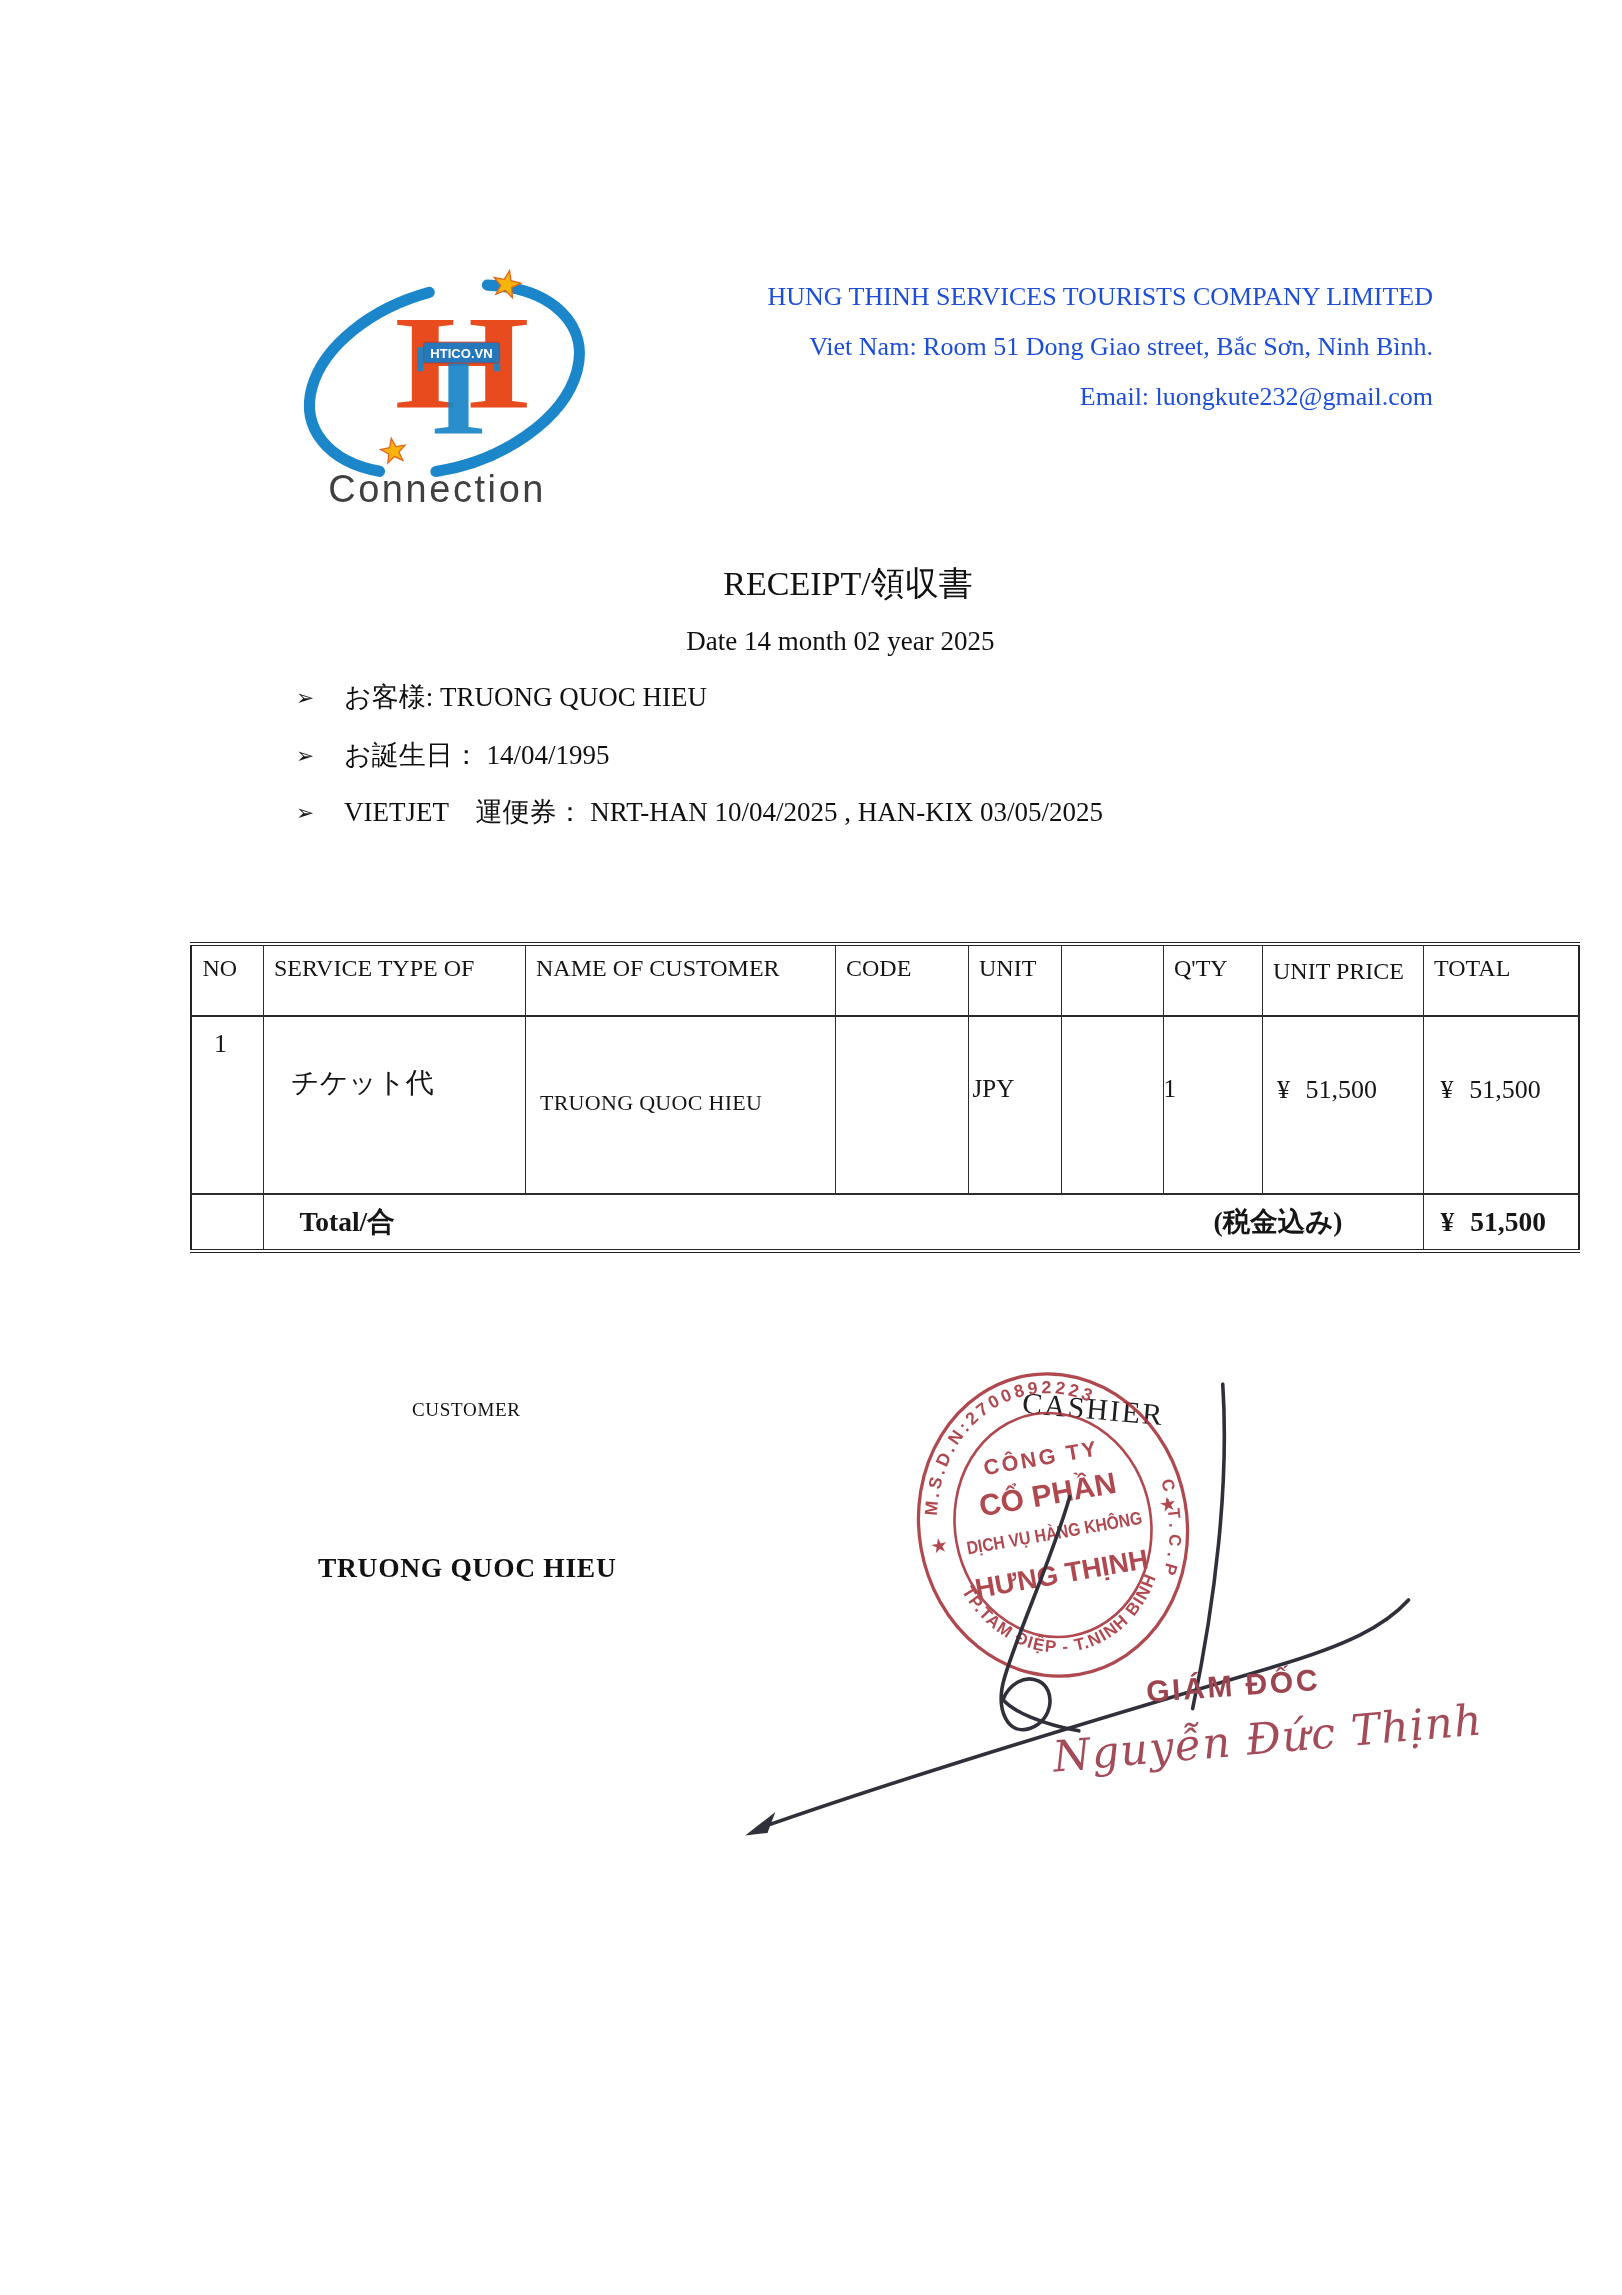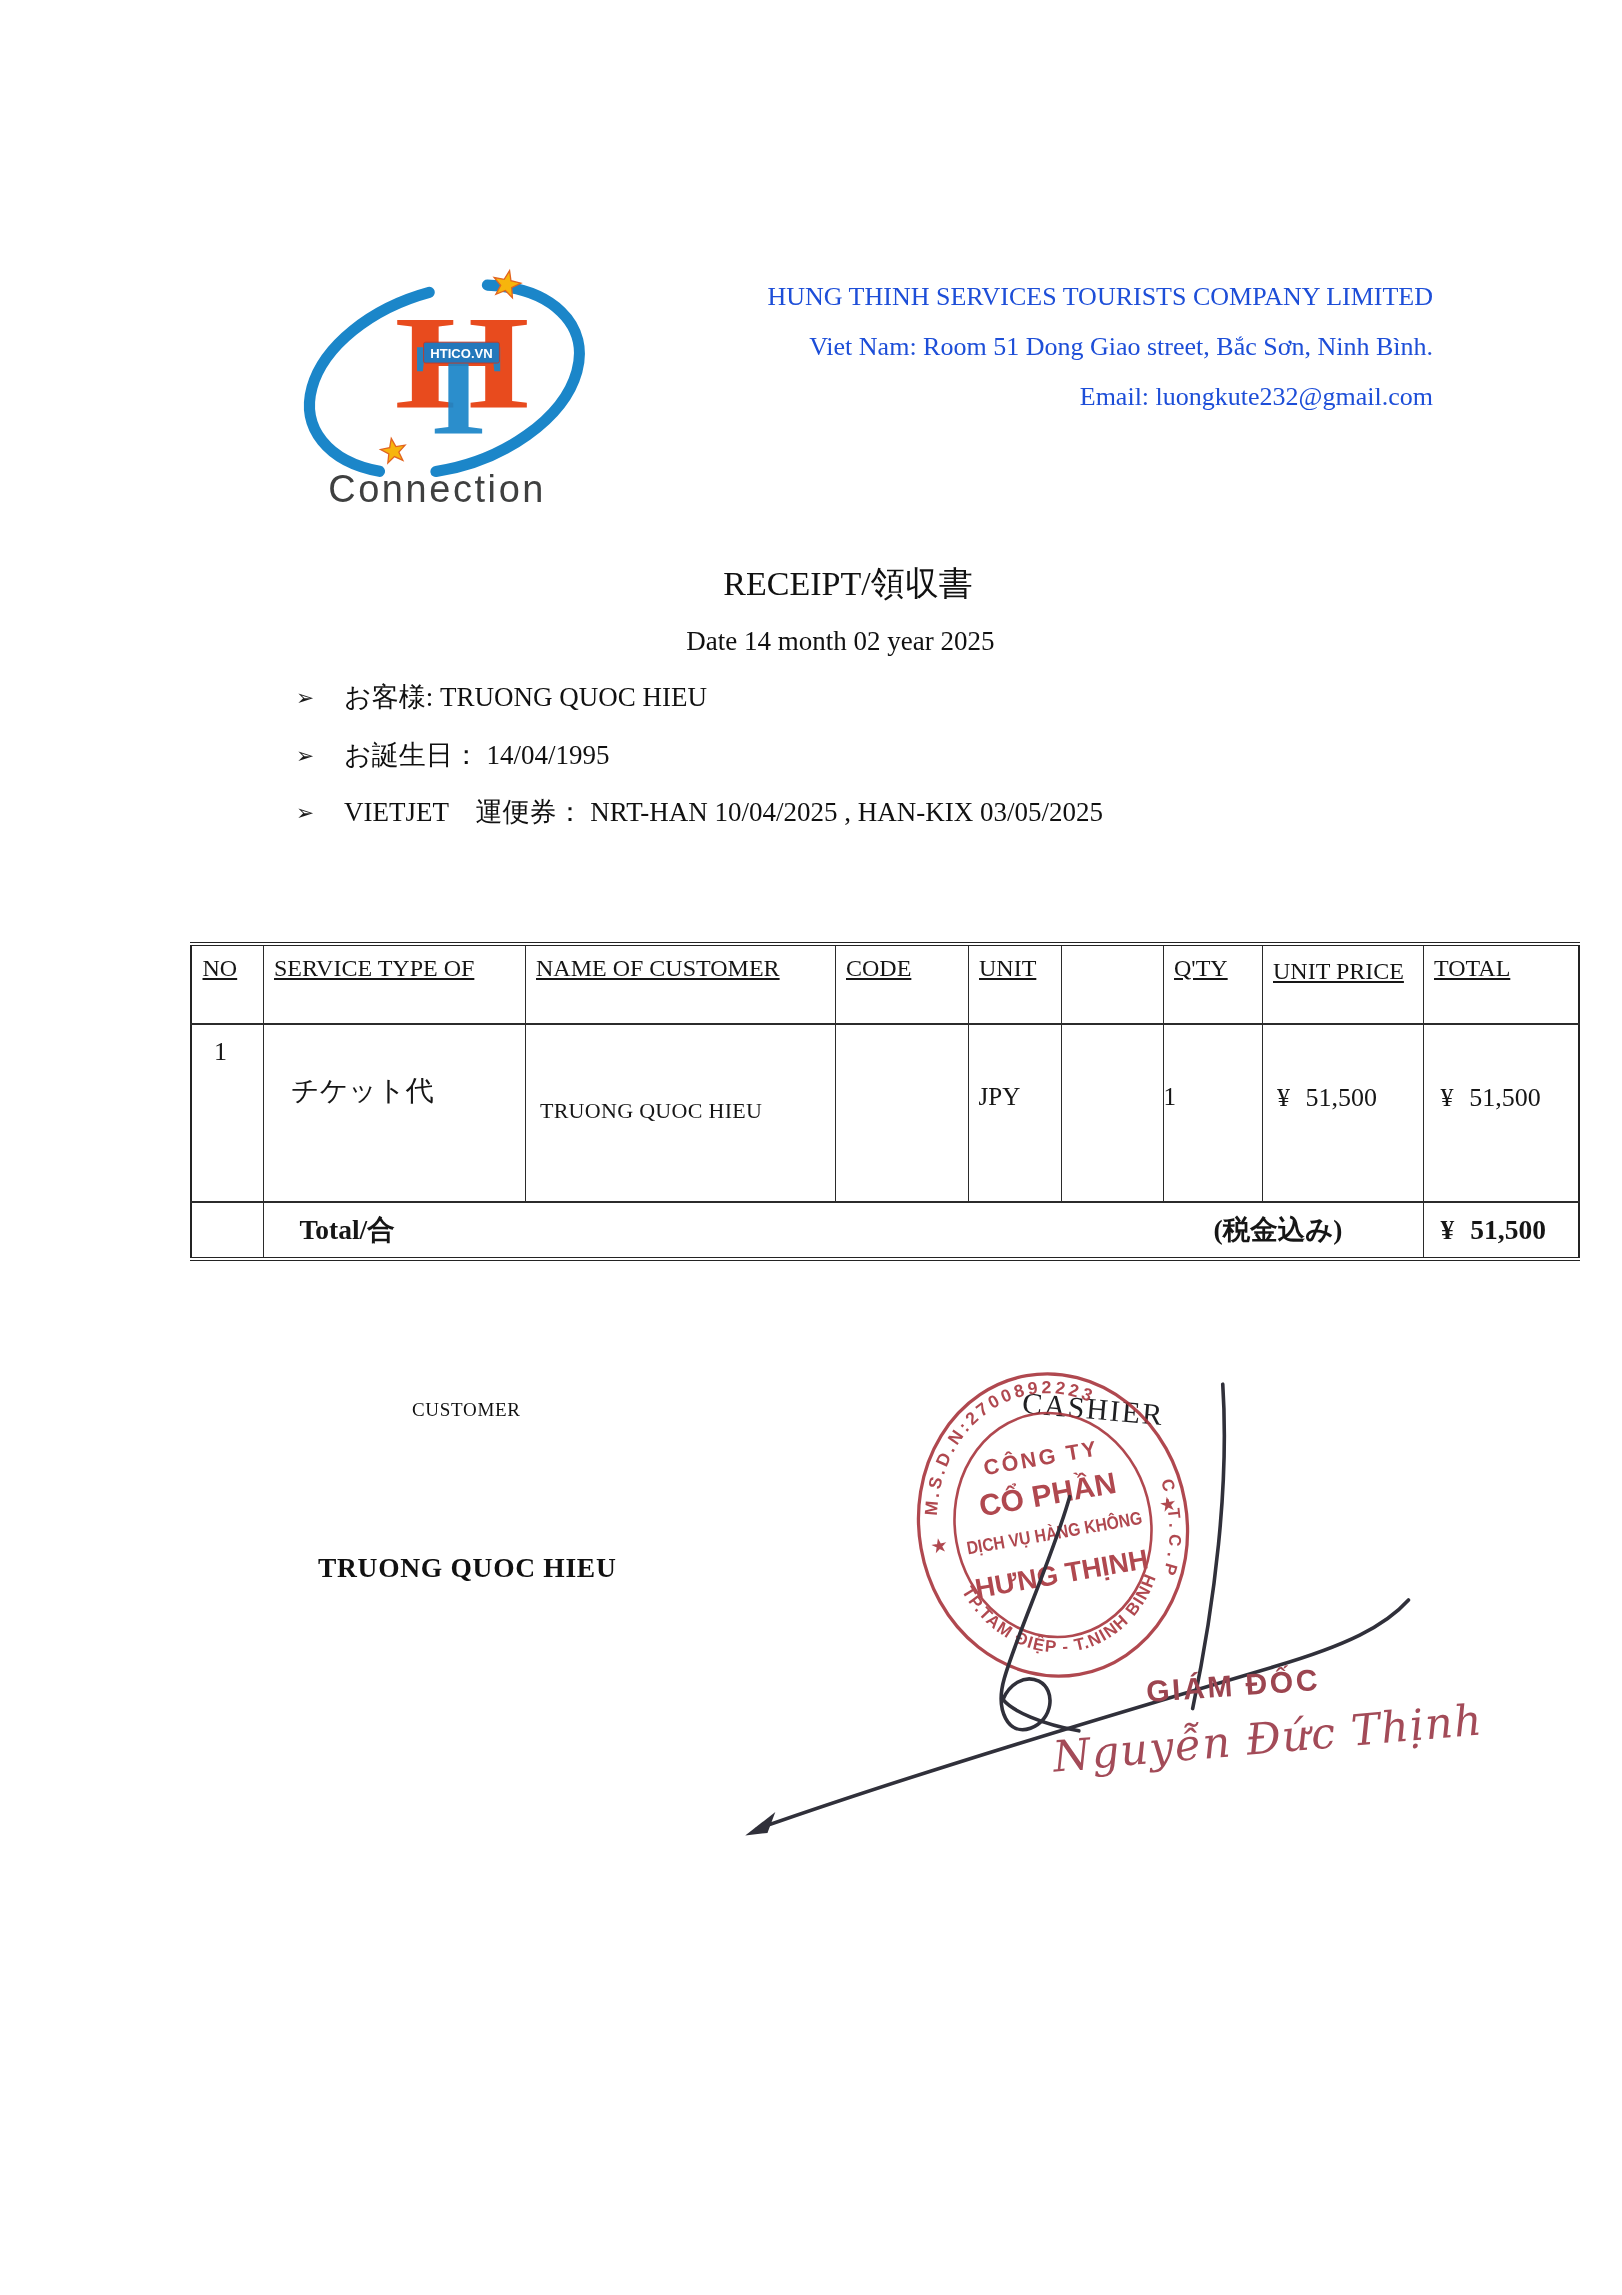--- a/index.html
+++ b/index.html
@@ -67,34 +67,33 @@
     color:#161616;
   }
   .receipt-table th, .receipt-table td {
     border:1.3px solid #2b2b2b;
     vertical-align:top;
     text-align:left;
   }
   .receipt-table { border:2px solid #232323; }
   .receipt-table { border-top:4.6px double #232323; border-bottom:4.6px double #232323; }
   .hdr th {
-    height:80px;
+    height:72px;
     padding:9.2px 10.5px;
     font-weight:normal;
     white-space:nowrap;
     font-size:24px;
-    text-decoration:underline;
   }
   .hdr th.wrap { white-space:normal; line-height:1.35; }
   .hdr th { border-bottom:2.6px solid #2b2b2b; }
   .data-row td { height:178px; }
   .c-no     { padding:11.8px 0 0 22px; font-size:26px; }
   .c-service{ padding:47px 0 0 27.5px; font-size:28px; }
   .c-name   { padding:73px 0 0 14.4px; font-size:22px; letter-spacing:0.3px; }
-  .c-unit   { padding:58px 0 0 10px; font-size:25px; }
+  .c-unit   { padding:58px 0 0 4px; font-size:25px; }
   .c-qty    { padding:58px 0 0 0; text-align:center; font-size:25px; }
   .c-uprice { padding:58px 0 0 14.4px; font-size:26px; word-spacing:9.2px; }
   .c-total  { padding:58px 0 0 17px; font-size:26px; word-spacing:9.2px; }
   .total-row td {
     height:57px;
     border-top:2.6px solid #2b2b2b;
     vertical-align:middle;
     font-weight:bold;
     font-size:27.5px;
   }

